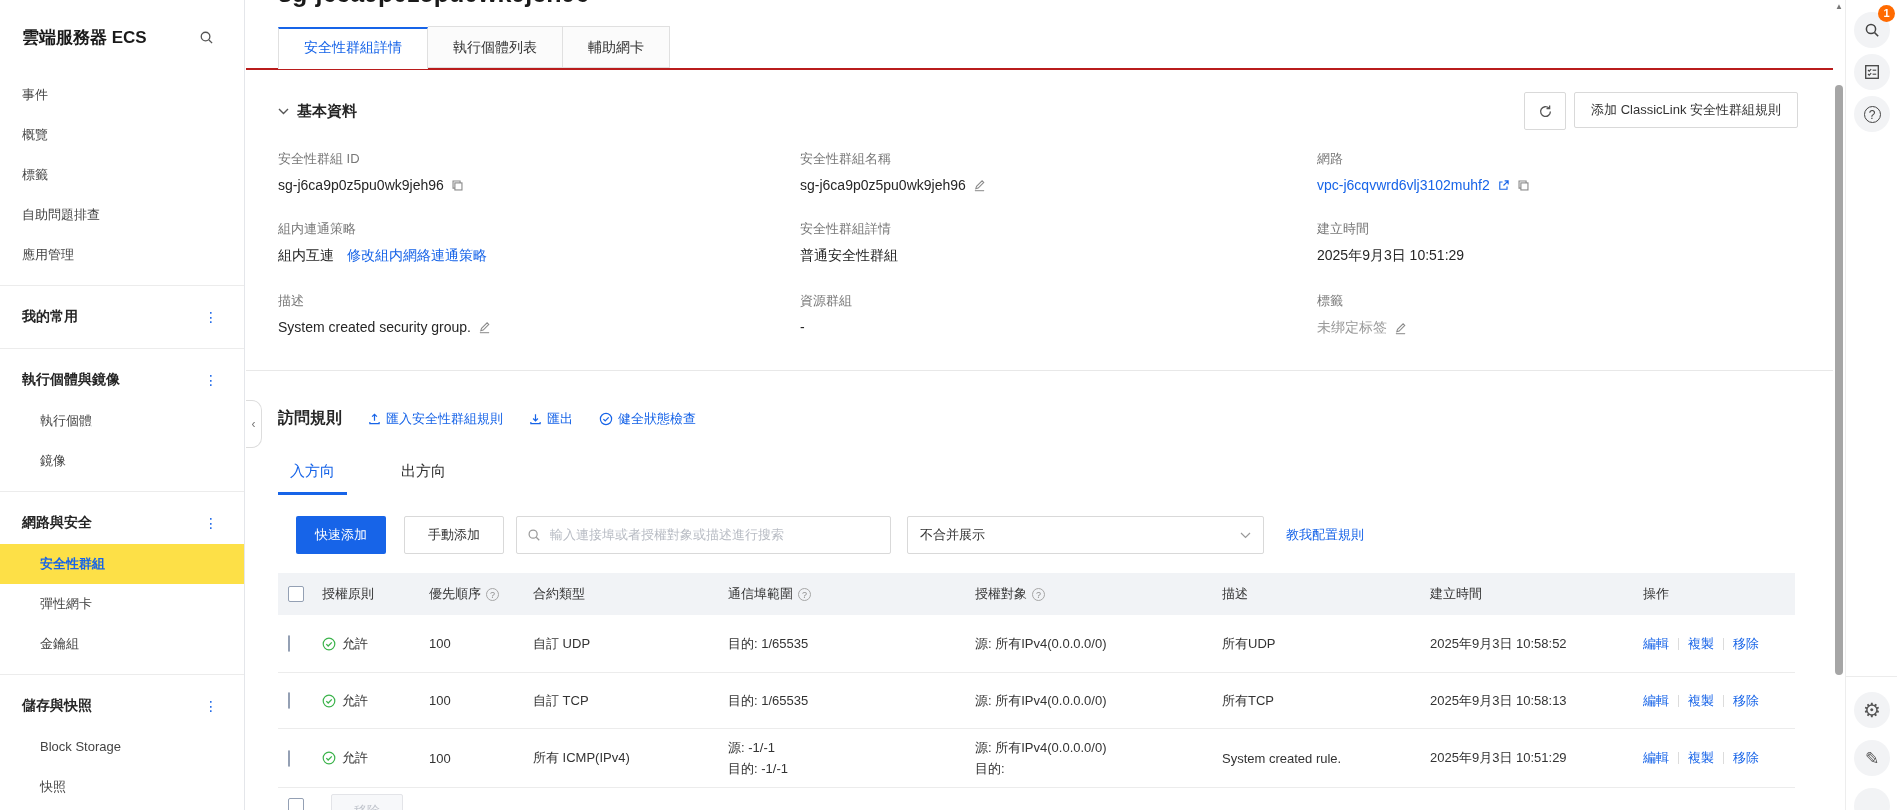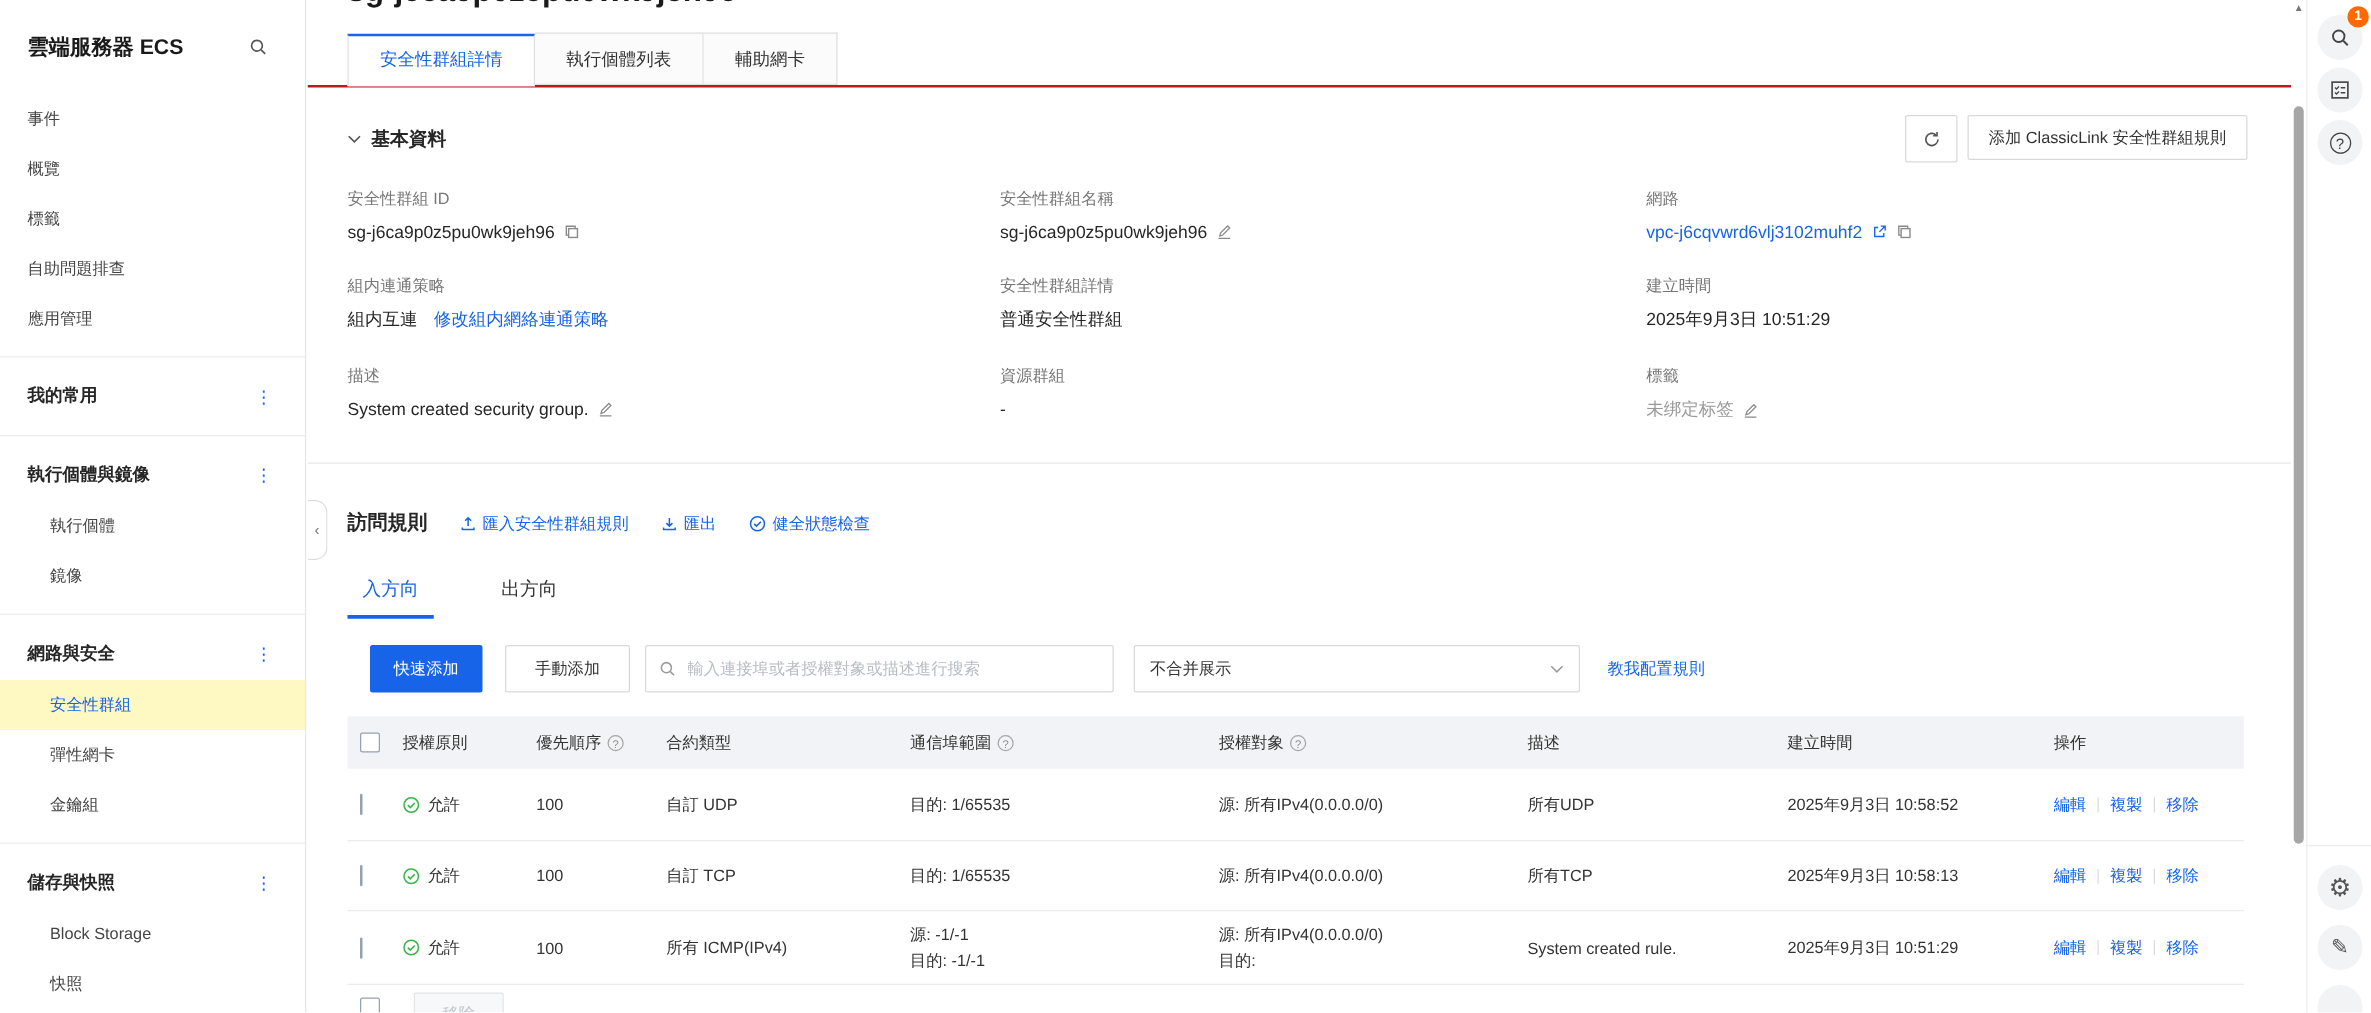--- a/index.html
+++ b/index.html
@@ -11,21 +11,21 @@
   .sb-head{display:flex;align-items:center;justify-content:space-between;padding:26px 30px 0 22px;}
   .sb-title{font-size:17px;font-weight:bold;color:#1a1a1a;}
   .sb-list{margin-top:26px;}
   .sb-item{height:40px;line-height:40px;padding-left:22px;font-size:13px;color:#444;cursor:pointer;}
   .sb-divider{border-bottom:1px solid #ececec;margin:10px 0;}
   .sb-section{height:42px;display:flex;align-items:center;justify-content:space-between;padding:0 26px 0 22px;}
   .sb-section .label{font-size:14px;font-weight:bold;color:#262626;}
   .dots{color:#1764e8;font-size:14px;cursor:pointer;}
   .dots::after{content:"⋮";}
   .sb-sub{height:40px;line-height:40px;padding-left:40px;font-size:13px;color:#444;cursor:pointer;}
-  .sb-sub.active{background:#fef9c3;color:#1764e8;font-weight:normal;}
+  .sb-sub.active{background:#fde047;color:#1764e8;font-weight:bold;}
   
   .rail{position:absolute;left:1845px;top:0;width:52px;height:810px;background:#fff;border-left:1px solid #ededed;box-sizing:border-box;}
   .rail-btn{position:absolute;left:8px;width:36px;height:36px;border-radius:50%;background:#f2f3f5;display:flex;align-items:center;justify-content:center;color:#444;cursor:pointer;}
   .rail-divider{position:absolute;left:0;top:676px;width:52px;border-bottom:1px solid #ececec;}
   .q-circle{width:17px;height:17px;border:1.4px solid #444;border-radius:50%;font-size:12px;line-height:16px;text-align:center;color:#444;box-sizing:border-box;}
   .q-circle::after{content:"?";}
   .gear{font-size:20px;color:#555;}.gear::after{content:"⚙";}
   .pencil-glyph{font-size:17px;color:#555;}.pencil-glyph::after{content:"✎";}
   .badge{position:absolute;left:1878px;top:5px;min-width:17px;height:17px;border-radius:9px;background:#ff6a00;color:#fff;
          font-size:11px;line-height:17px;text-align:center;font-weight:bold;z-index:5;}

